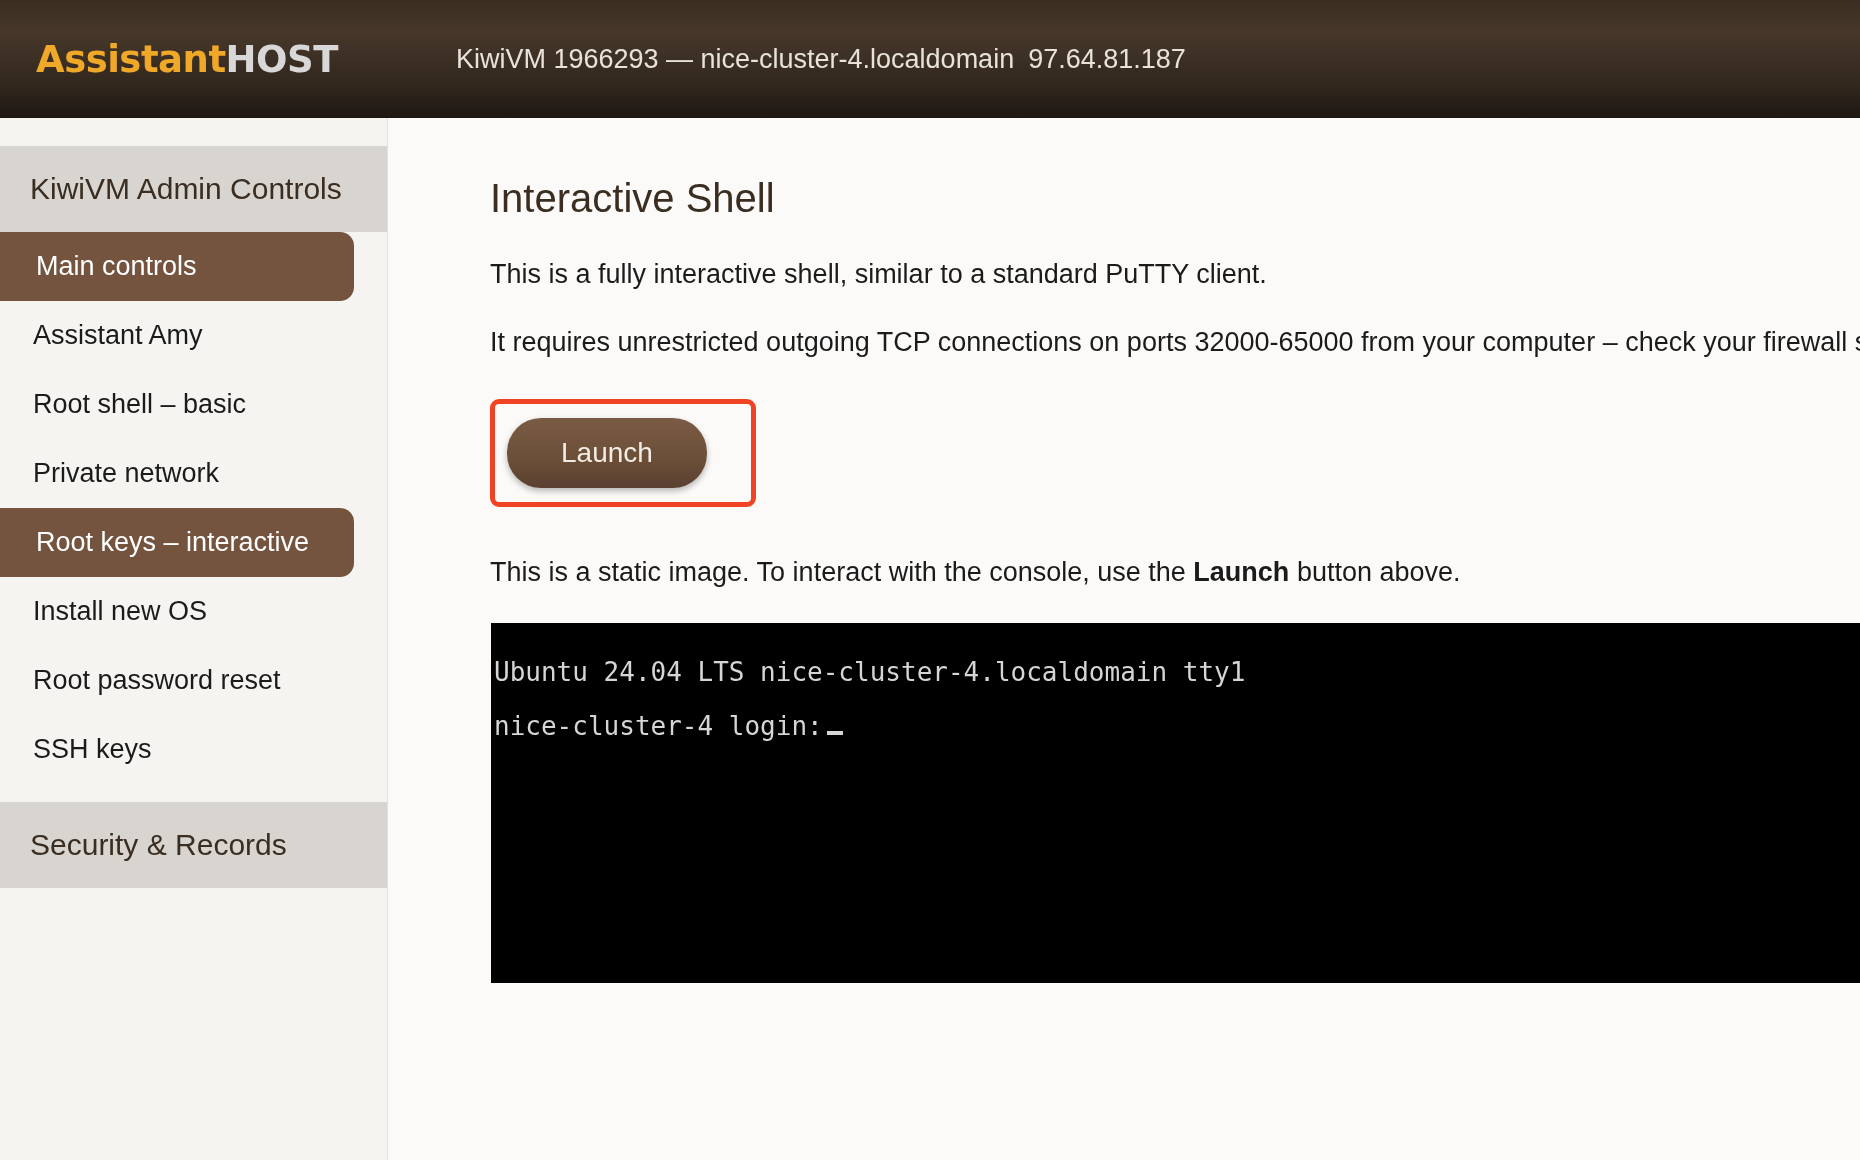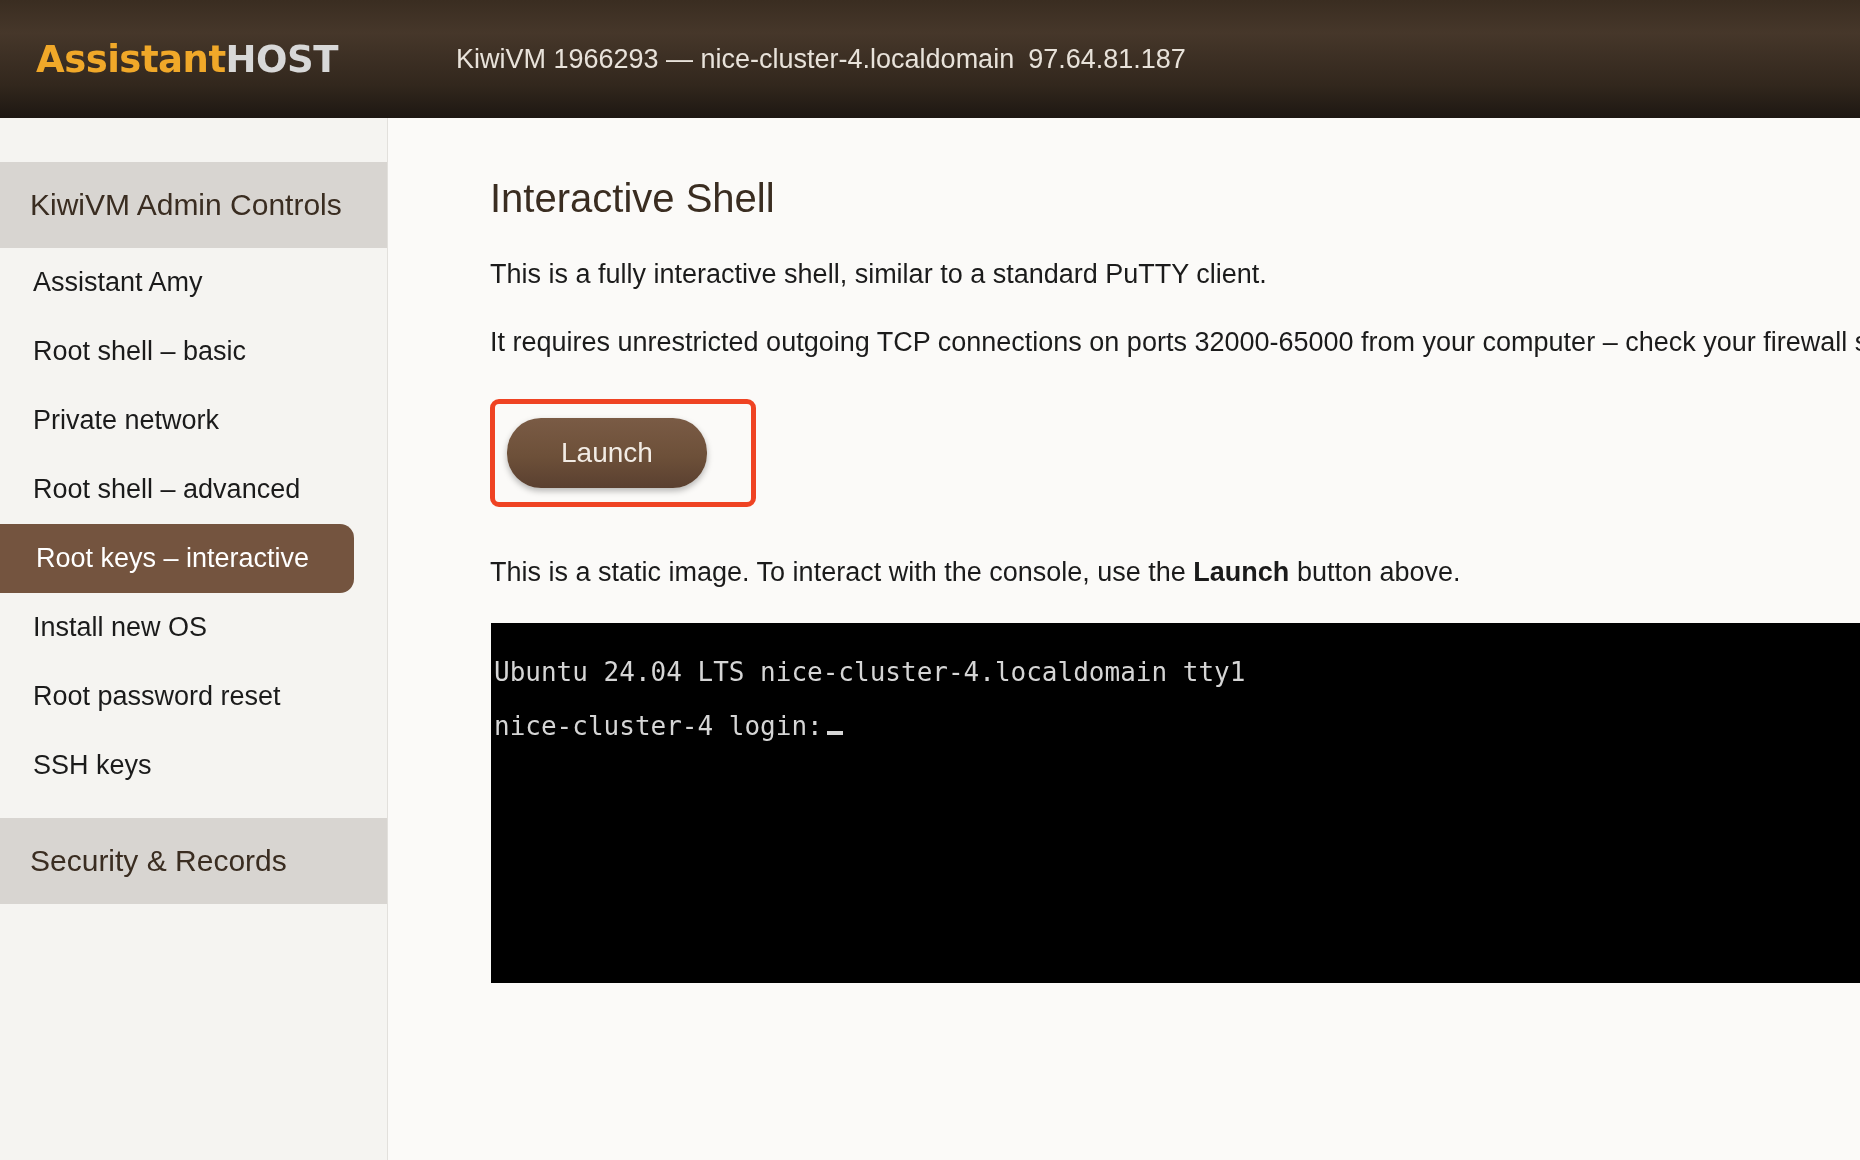--- a/index.html
+++ b/index.html
@@ -50,21 +50,21 @@
   }
 
   
   .sidebar {
     position: absolute;
     top: 0; left: 0;
     width: 388px;
     height: 1042px;
     background: #f5f4f1;
     border-right: 1px solid #e2e0dc;
-    padding-top: 44px;
+    padding-top: 28px;
   }
   .side-section {
     background: #d8d5d1;
     color: #3a2d21;
     font-size: 30px;
     padding: 26px 0 26px 30px;
     white-space: nowrap;
   }
   .side-list { padding: 0; margin: 0; list-style: none; }
   .side-item {
@@ -171,24 +171,24 @@
   </div>
 </div>
 
 <div class="body-wrap">
 
   <nav class="sidebar">
 
     <div class="side-section">KiwiVM Admin Controls</div>
 
     <ul class="side-list">
+      <li class="side-item active">Main controls</li>
       <li class="side-item">Assistant Amy</li>
       <li class="side-item">Root shell – basic</li>
       <li class="side-item">Private network</li>
-      <li class="side-item">Root shell – advanced</li>
       <li class="side-item active">Root keys – interactive</li>
       <li class="side-item">Install new OS</li>
       <li class="side-item">Root password reset</li>
       <li class="side-item">SSH keys</li>
     </ul>
 
     <div class="side-spacer"></div>
 
     <div class="side-section">Security &amp; Records</div>
   </nav>

